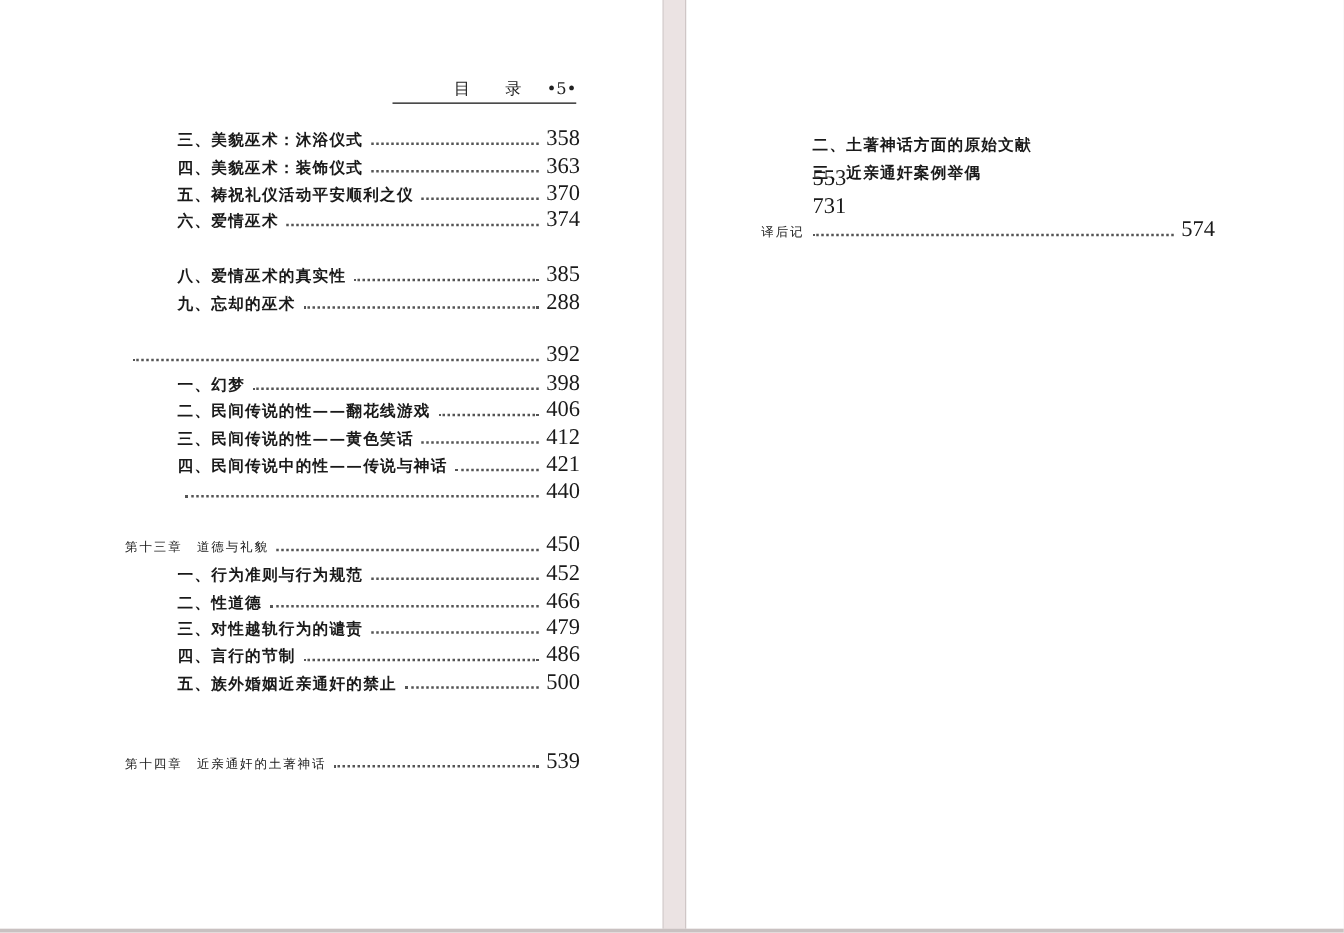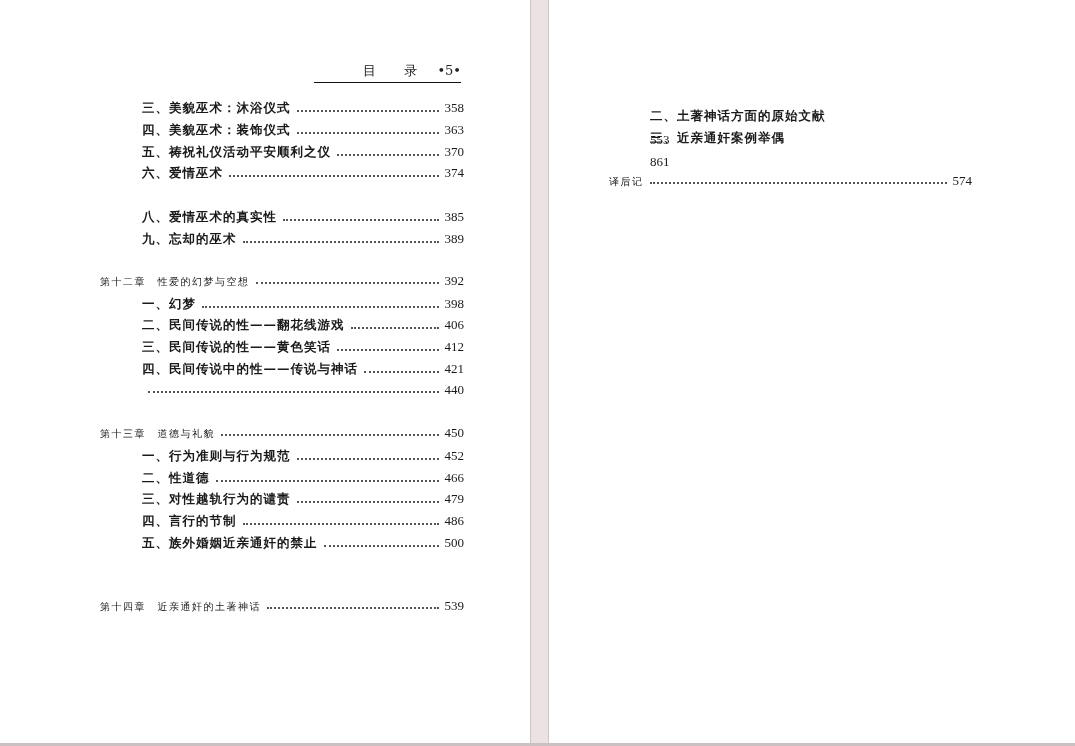--- a/index.html
+++ b/index.html
@@ -32,21 +32,21 @@
 
   .toc-line {
     position: absolute; display: flex; align-items: baseline; white-space: nowrap;
   }
   .toc-text { font-size: 12.5px; font-weight: bold; letter-spacing: 1px; }
   .toc-text.chapter { font-weight: normal; font-size: 10px; letter-spacing: 1.5px; }
   .toc-leader {
     flex: 1; margin: 0 6px; height: 1px; align-self: flex-end; margin-bottom: 5px;
     border-bottom: 2px dotted #555;
   }
-  .toc-page { font-family: "Liberation Serif", serif; font-size: 13px; }
+  .toc-page { font-family: "Liberation Serif", serif; font-size: 18px; }
 
   .left-section { left: 142px; width: 322px; }
   .left-chapter { left: 100px; width: 364px; }
   .right-section { left: 650px; width: 322px; flex-direction: column; }
   .right-chapter { left: 609px; width: 363px; }
 </style>
 </head>
 <body>
 
 <div class="gutter"></div>
@@ -78,25 +78,24 @@
       <span class="toc-page">374</span>
     </div>
   <div class="toc-line left-section" style="top:209px">
       <span class="toc-text">八、爱情巫术的真实性</span>
       <span class="toc-leader"></span>
       <span class="toc-page">385</span>
     </div>
   <div class="toc-line left-section" style="top:231px">
       <span class="toc-text">九、忘却的巫术</span>
       <span class="toc-leader"></span>
-      <span class="toc-page">389</span>
+      <span class="toc-page">288</span>
     </div>
 
   <div class="toc-line left-chapter" style="top:273px">
-      <span class="toc-text chapter">第十二章　性爱的幻梦与空想</span>
       <span class="toc-leader"></span>
       <span class="toc-page">392</span>
     </div>
   <div class="toc-line left-section" style="top:296px">
       <span class="toc-text">一、幻梦</span>
       <span class="toc-leader"></span>
       <span class="toc-page">398</span>
     </div>
   <div class="toc-line left-section" style="top:317px">
       <span class="toc-text">二、民间传说的性——翻花线游戏</span>
@@ -161,21 +160,21 @@
 </div>
 
 <div class="toc-line right-section" style="top:108px">
     <span class="toc-text">二、土著神话方面的原始文献</span>
     <span class="toc-leader"></span>
     <span class="toc-page">553</span>
   </div>
 <div class="toc-line right-section" style="top:130px">
     <span class="toc-text">三、近亲通奸案例举偶</span>
     <span class="toc-leader"></span>
-    <span class="toc-page">861</span>
+    <span class="toc-page">731</span>
   </div>
 <div class="toc-line right-chapter" style="top:173px">
     <span class="toc-text chapter">译后记</span>
     <span class="toc-leader"></span>
     <span class="toc-page">574</span>
   </div>
 
 <div class="bottom-bar"></div>
 
 </body></html>

